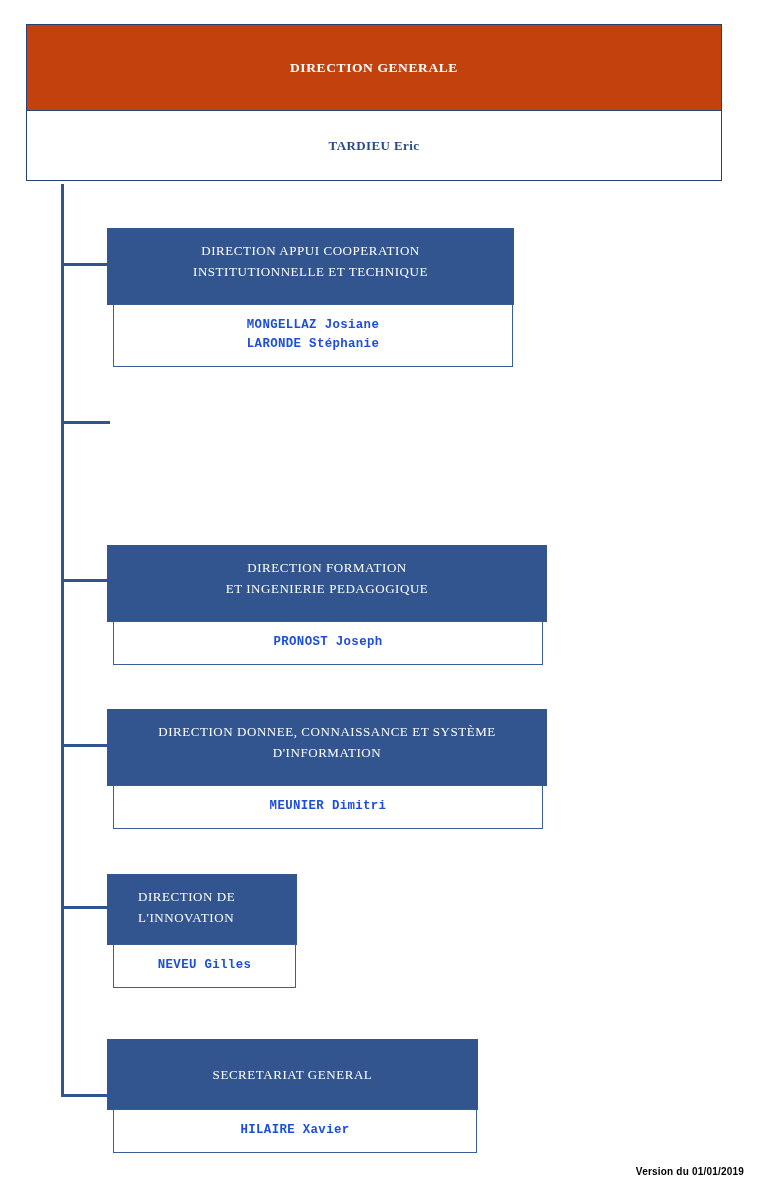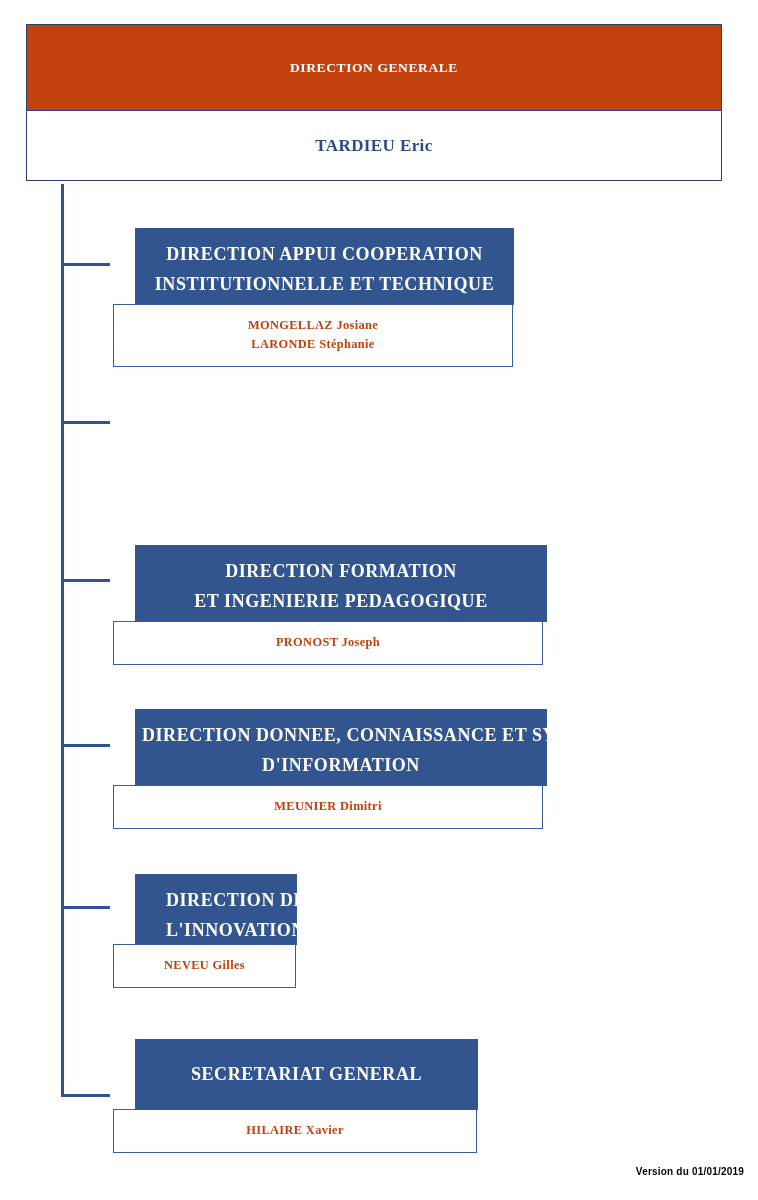--- a/index.html
+++ b/index.html
@@ -37,21 +37,21 @@
   .root-name-wrap {
     background: #ffffff;
     border-top: 1px solid #2b4779;
     height: 70px;
     display: flex;
     align-items: center;
     justify-content: center;
   }
   .root-name {
     color: #2b4a86;
-    font-size: 17px;
+    font-size: 13px;
     font-weight: bold;
     letter-spacing: 0.4px;
   }
 
   
   .trunk {
     position: absolute;
     left: 61px;
     top: 184px;
     width: 3px;
@@ -66,46 +66,46 @@
 
   
   .child-node {
     position: absolute;
     left: 107px;
   }
   .child-header {
     background: #32558f;
     border: 1px solid #335590;
     color: #ffffff;
-    font-size: 18px;
-    font-weight: bold;
+    font-size: 13px;
+    font-weight: normal;
     letter-spacing: 0.55px;
     text-align: center;
     padding: 11px 6px 10px 6px;
     line-height: 1.65;
-    margin-left: 28px;
   }
   .child-header .line { display: block; white-space: nowrap; }
   .child-name-wrap {
     background: #ffffff;
     border: 1px solid #3a5d97;
     margin: 0 0 0 6px;
     padding: 11px 4px 12px 4px;
     text-align: center;
     position: relative;
     top: -1px;
   }
   .child-name {
     display: block;
-    color: #c2410c;
+    color: #1d4ed8;
     font-size: 12.4px;
     font-weight: bold;
     letter-spacing: 0.35px;
     line-height: 1.55;
     white-space: nowrap;
+    font-family: Liberation Mono, monospace;
   }
 
   
   .node-1 { top: 228px; width: 407px; }
   .node-1 .child-name-wrap { width: 400px; }
   .node-1 .child-header { height: 77px; }
 
   .node-2 { top: 386px; width: 367px; }
   .node-2 .child-name-wrap { width: 361px; }
   .node-2 .child-header { height: 77px; }

